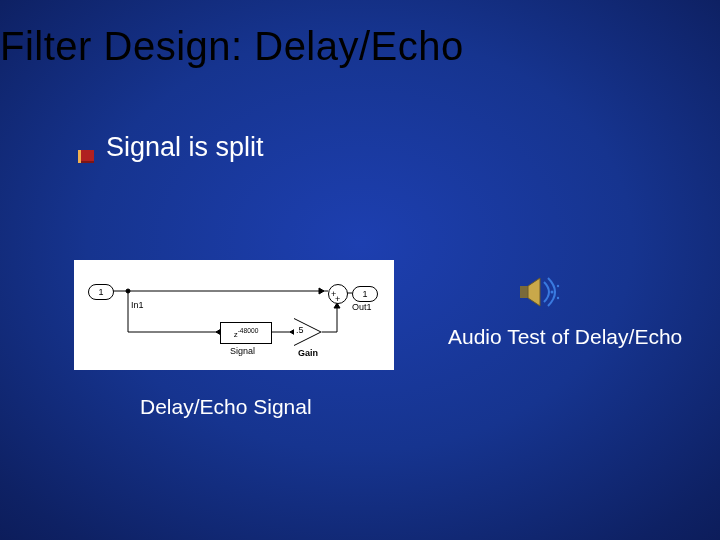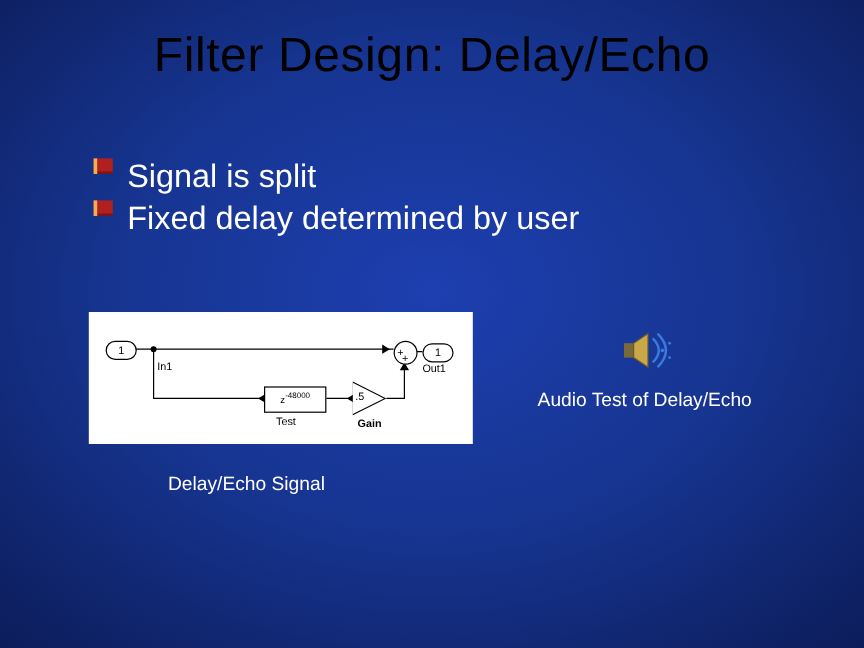--- a/index.html
+++ b/index.html
@@ -7,30 +7,30 @@
     width:720px; height:540px;
     background: radial-gradient(ellipse 680px 520px at 50% 45%,
                 #1d3fb0 0%, #16348f 40%, #0e2164 70%, #081142 100%);
     font-family: Arial, Helvetica, sans-serif;
     color:#fff;
     overflow:hidden;
     position:relative;
   }
   .title {
     position:absolute; left:0; right:0; top:24px;
-    text-align:center;
+    text-align:left;
     font-size:40px;
     color:#000;
     font-weight:400;
     letter-spacing:0.5px;
   }
   .bullets {
     position:absolute; left:78px; top:132px;
   }
-  .bullet-row { display:flex; align-items:flex-start; margin-bottom:4px; }
+  .bullet-row { display:flex; align-items:flex-end; margin-bottom:4px; }
   .bullet-box {
     width:13px; height:13px;
     background:#b02020;
     border-left:3px solid #f0b050;
     box-shadow: inset 0 -2px 0 rgba(0,0,0,0.3);
     margin-right:12px;
     flex-shrink:0;
   }
   .bullet-text { font-size:27px; color:#fff; }
 
@@ -84,44 +84,40 @@
   .sumdot:after  { left:6px; top:9px; }
 
   .lbl { position:absolute; font-size:9px; color:#000; }
   .lbl-in1   { left:16px;  top:40px;padding-left:41px; }
   .lbl-out1  { left:278px; top:42px; }
   .lbl-delay { left:156px; top:86px; }
   .lbl-gain  { left:224px; top:88px;font-weight:bold; }
 
   .caption {
     position:absolute;
-    color:#fff; font-size:16px;
+    color:#fff; font-size:21px;
   }
   .cap-model { left:140px; top:395px; }
   .cap-audio { left:448px; top:325px; }
 
   .speaker {
     position:absolute; left:514px; top:272px;
     width:50px; height:40px;
   }
   .speaker svg { width:100%; height:100%; }
 </style>
 </head>
 <body>
 
 <div class="title">Filter Design: Delay/Echo</div>
 
 <div class="bullets">
   <div class="bullet-row">
     <div class="bullet-box"></div>
     <div class="bullet-text">Signal is split</div>
-  </div>
-  <div class="bullet-row">
-    <div class="bullet-box"></div>
-    <div class="bullet-text">Fixed delay determined by user</div>
   </div>
 </div>
 
 <div class="diagram">
   <svg class="diag" width="320" height="110">
     <g stroke="#000" fill="none" stroke-width="1">
       <path d="M38 31 L254 31"></path>
       <path d="M250 31 l-5 -3 l0 6 z" fill="#000"></path>
       <path d="M272 33 L278 33"></path>
       <path d="M54 31 L54 72 L146 72"></path>
@@ -139,21 +135,21 @@
   <div class="lbl lbl-in1">In1</div>
 
   <div class="diag-block port-out">1</div>
   <div class="lbl lbl-out1">Out1</div>
 
   <div class="diag-block delay-box">
     <span style="font-size:8px">
       z<sup>-48000</sup>
     </span>
   </div>
-  <div class="lbl lbl-delay">Test</div>
+  <div class="lbl lbl-delay">Signal</div>
 
   <div class="gain-tri"></div>
   <div class="gain-tri-inner"></div>
   <div class="gain-val">.5</div>
   <div class="lbl lbl-gain">Gain</div>
 
   <div class="sumdot"></div>
 </div>
 
 <div class="caption cap-model">Delay/Echo Signal</div>

